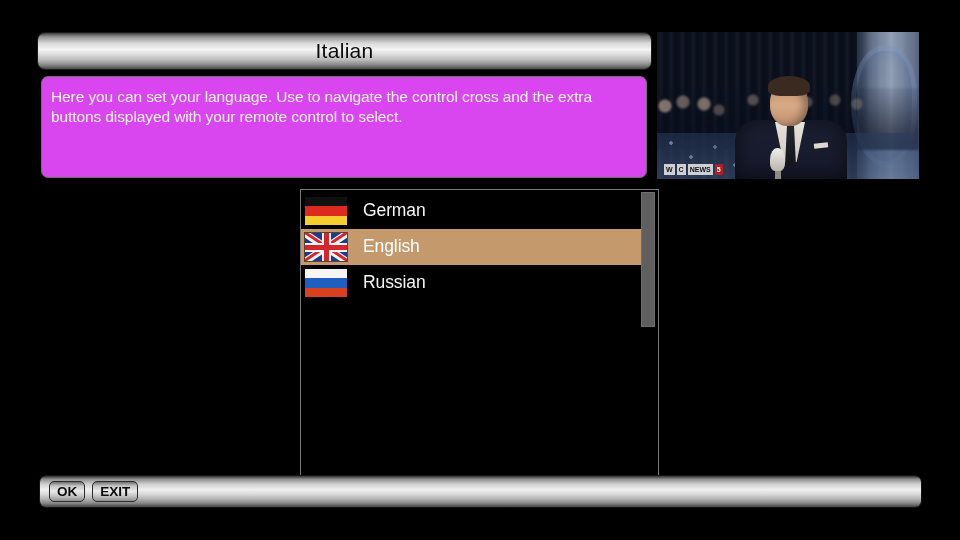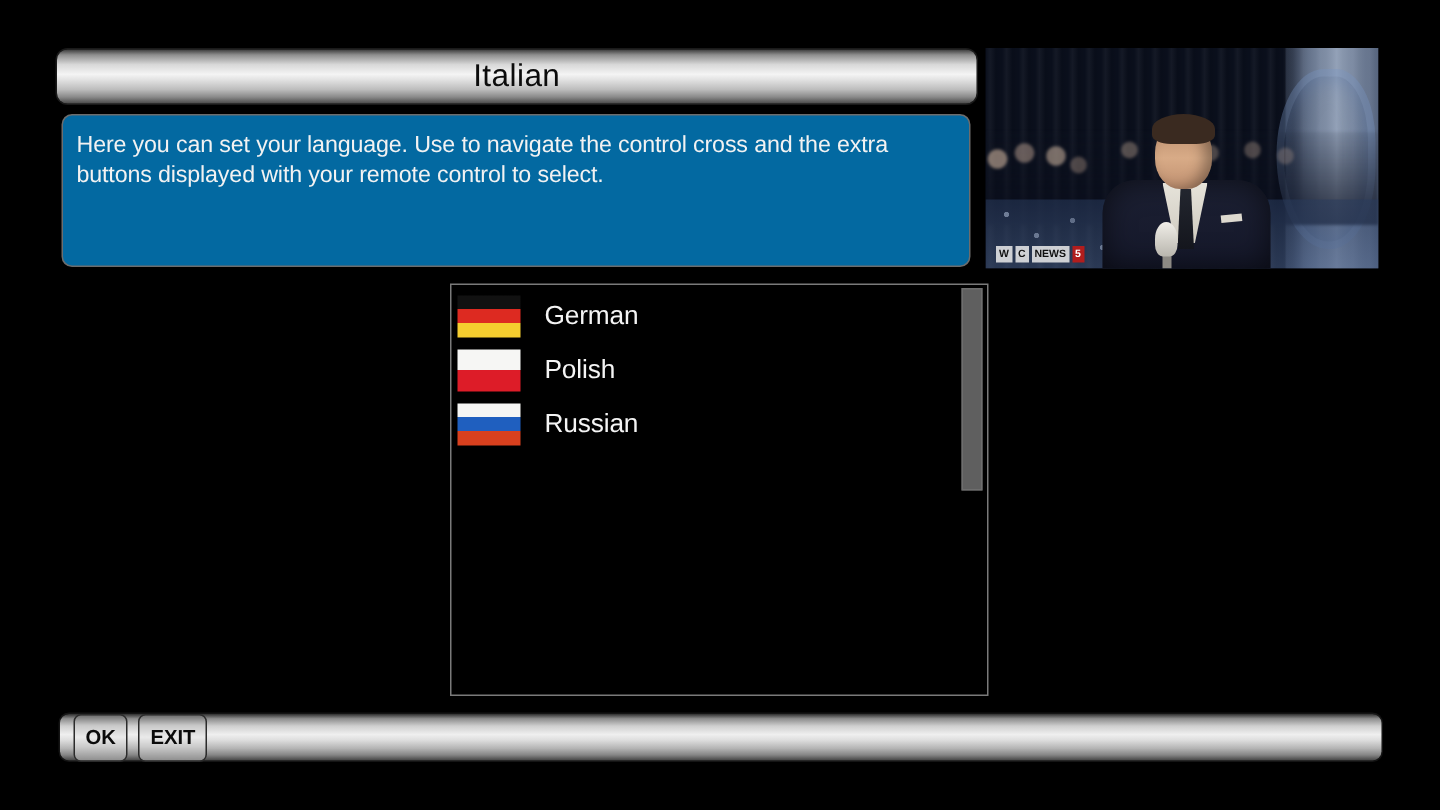--- a/index.html
+++ b/index.html
@@ -53,21 +53,21 @@
 
   
   #desc-box {
     position: absolute;
     left: 41px;
     top: 76px;
     width: 606px;
     height: 102px;
     border: 1px solid #6d6d6d;
     border-radius: 7px;
-    background: #0369a1;
+    background: #d946ef;
     box-sizing: border-box;
     padding: 10px 12px 0 9px;
   }
   #desc-text {
     color: #f2f2f2;
     font-size: 15.5px;
     line-height: 20px;
     letter-spacing: -0.1px;
   }
 
@@ -202,21 +202,21 @@
     font-family: "Liberation Sans", sans-serif;
   }
   .bug-seg.red { background: #b21d1d; color: #fff; }
 
   
   #list-panel {
     position: absolute;
     left: 300px;
     top: 189px;
     width: 359px;
-    height: 275px;
+    height: 313px;
     border: 1px solid #7a7a7a;
     background: #000000;
     box-sizing: border-box;
     overflow: hidden;
   }
   #list-rows {
     position: absolute;
     left: 0; top: 3px;
     width: 340px;
   }
@@ -323,21 +323,21 @@
         #868686 88%,
         #444444 100%);
     box-shadow: 0 0 0 1px #141414;
     display: flex;
     align-items: center;
     padding-left: 9px;
     box-sizing: border-box;
     gap: 7px;
   }
   .softkey {
-    height: 32px;
+    height: 21px;
     min-width: 33px;
     padding: 0 7px;
     border: 1px solid #2b2b2b;
     border-radius: 5px;
     background: linear-gradient(to bottom,
         #6f6f6f 0%, #c8c8c8 22%, #eaeaea 48%, #cacaca 70%, #8e8e8e 100%);
     color: #0b0b0b;
     font-size: 13.5px;
     font-weight: bold;
     display: flex;
@@ -382,23 +382,32 @@
         <span class="bug-seg red">5</span>
       </div>
   </div>
 
   <div id="list-panel">
     <div id="list-rows">
         <div class="lang-row">
           <div class="flag flag-de"></div>
           <div class="lang-label">German</div>
         </div>
-        <div class="lang-row">
-          <div class="flag flag-pl"></div>
-          <div class="lang-label">Polish</div>
+        <div class="lang-row selected">
+          <div class="flag flag-gb">
+            <span class="d1"></span>
+            <span class="d2"></span>
+            <span class="d1r"></span>
+            <span class="d2r"></span>
+            <span class="cw-h"></span>
+            <span class="cw-v"></span>
+            <span class="cr-h"></span>
+            <span class="cr-v"></span>
+          </div>
+          <div class="lang-label">English</div>
         </div>
         <div class="lang-row">
           <div class="flag flag-ru"></div>
           <div class="lang-label">Russian</div>
         </div>
       </div>
     <div id="scroll-track">
       <div id="scroll-thumb" style="height: 134.5px; top: 0px;"></div>
     </div>
   </div>

